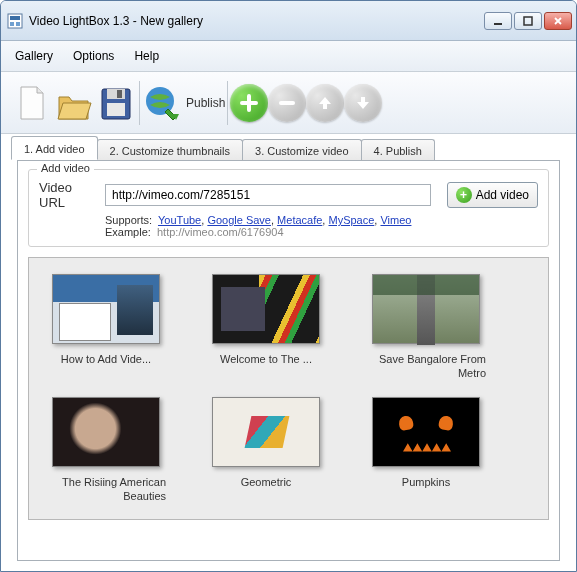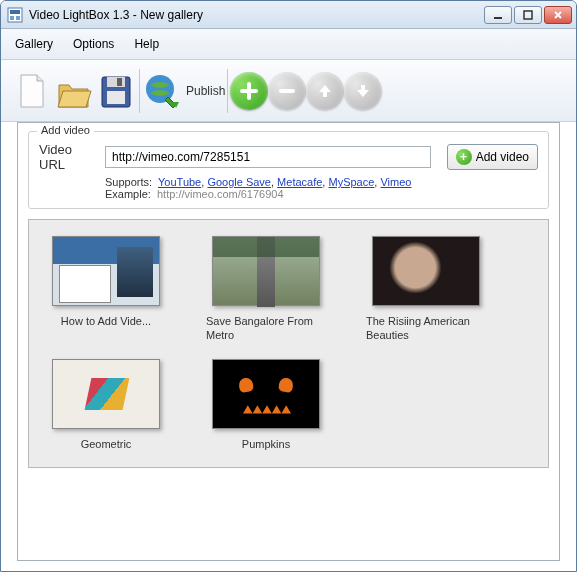--- a/index.html
+++ b/index.html
@@ -1,20 +1,20 @@
 <!DOCTYPE html>
 <html><head>
 <meta charset="utf-8">
 <style>
 * { box-sizing: border-box; margin: 0; padding: 0; font-family: "Segoe UI", Tahoma, sans-serif; }
 body { background: #fff; width: 577px; height: 572px; overflow: hidden; }
 
 .window { width: 577px; height: 572px; border: 1px solid #5a7ba0; border-radius: 6px 6px 0 0; overflow: hidden; display: flex; flex-direction: column; background: #fff; }
 
-.titlebar { height: 28px; background: linear-gradient(#e8f0f8, #d2e0ef); display: flex; align-items: center; padding: 0 4px; border-bottom: 1px solid #a8b8c8; }
+.titlebar { height: 40px; background: linear-gradient(#e8f0f8, #d2e0ef); display: flex; align-items: center; padding: 0 4px; border-bottom: 1px solid #a8b8c8; }
 .titlebar .ticon { width:16px; height:16px; margin: 0 6px 0 2px; }
 .titlebar .title { font-size: 12px; color: #000; flex: 1; }
 .winbtns { display: flex; gap: 2px; }
 .winbtn { width: 28px; height: 18px; border: 1px solid #7a8ea8; border-radius: 3px; background: linear-gradient(#f8fbfe,#d8e4f0); display:flex; align-items:center; justify-content:center; font-size:11px; color:#333; }
 .winbtn.close { background: linear-gradient(#f6b0a8,#d85a4a); color:#fff; border-color:#a04030; }
 .winbtn svg { display:block; }
 
 .menubar { height: 31px; background: linear-gradient(#f6f9fc,#e8eef5); display:flex; align-items:center; border-bottom:1px solid #c8d0d8; padding: 0 4px; }
 .menuitem { font-size: 12px; color:#000; padding: 2px 10px; }
 
@@ -42,21 +42,21 @@
 .addbtn { border:1px solid #8a9aa8; border-radius:3px; background:linear-gradient(#fdfdfd,#e8e8e8); padding: 4px 8px; font-size:12px; display:flex; align-items:center; gap:4px; }
 .addbtn .plusicon { width:16px; height:16px; border-radius:50%; background: radial-gradient(circle at 30% 30%, #8ae060, #3aa020); display:flex; align-items:center; justify-content:center; color:#fff; font-weight:bold; font-size:12px; line-height:1; }
 .supports { font-size:11px; color:#333; padding-left: 66px; }
 .supports a { color:#2040c0; text-decoration:underline; }
 .example { font-size:11px; color:#888; padding-left: 66px; }
 .example .exlbl { color:#333; }
 
 .gallery { border:1px solid #b8b8b8; background:#ececec; padding: 16px 12px; display:flex; flex-wrap:wrap; gap: 16px 30px; }
 .thumb { width: 130px; display:flex; flex-direction:column; align-items:center; }
 .thumbimg { width:108px; height:70px; border:1px solid #888; background:#000; box-shadow: 2px 2px 4px rgba(0,0,0,.3); }
-.thumblbl { font-size:11px; color:#333; text-align:left; margin-top:8px; line-height:1.3; max-width:120px; }
+.thumblbl { font-size:11px; color:#333; text-align:right; margin-top:8px; line-height:1.3; max-width:120px; }
 
 
 .t1 { background: linear-gradient(#3a6ea5 0%, #3a6ea5 40%, #d8e0e8 40%); position:relative; }
 .t1::before { content:""; position:absolute; left:6px; top:28px; width:50px; height:36px; background:#fff; border:1px solid #888; }
 .t1::after { content:""; position:absolute; right:6px; top:10px; width:36px; height:50px; background: linear-gradient(#406080,#203040); }
 .t2 { background:#1a1a1a; position:relative; overflow:hidden; }
 .t2::before { content:""; position:absolute; right:0; top:0; width:60px; height:70px; background: repeating-linear-gradient(115deg, #e8c030 0 6px, #d03020 6px 12px, #30a040 12px 18px, transparent 18px 40px); }
 .t2::after { content:""; position:absolute; left:8px; top:12px; width:44px; height:44px; background:#445; }
 .t3 { background: linear-gradient(#a8b8a0, #708060); position:relative; }
 .t3::before { content:""; position:absolute; left:50%; top:0; width:18px; height:70px; margin-left:-9px; background: linear-gradient(#888 0%, #555 100%); }
@@ -157,20 +157,26 @@
           <path d="M11 5 l6 7 h-4 v5 h-4 v-5 h-4 z" fill="#fff"></path>
         </svg>
     </div>
     <div class="rbtn grey">
       <svg width="22" height="22">
           <path d="M11 17 l-6 -7 h4 v-5 h4 v5 h4 z" fill="#fff"></path>
         </svg>
     </div>
   </div>
 
+  <div class="tabstrip">
+    <div class="tab active">1. Add video</div>
+    <div class="tab">2. Customize thumbnails</div>
+    <div class="tab">3. Customize video</div>
+    <div class="tab">4. Publish</div>
+  </div>
 
   <div class="content">
 
     <div class="fieldset">
       <div class="legend">Add video</div>
       <div class="row">
         <div class="rowlbl">Video URL</div>
         <input class="urlinput" value="http://vimeo.com/7285151" style="">
         <button class="addbtn" style="margin-left:8px;">
           <span class="plusicon">+</span>
@@ -190,20 +196,24 @@
         <span>http://vimeo.com/6176904</span>
       </div>
     </div>
 
     <div class="gallery">
       <div class="thumb">
         <div class="thumbimg t1"></div>
         <div class="thumblbl">How to Add Vide...</div>
       </div>
       <div class="thumb">
+        <div class="thumbimg t2"></div>
+        <div class="thumblbl">Welcome to The ...</div>
+      </div>
+      <div class="thumb">
         <div class="thumbimg t3"></div>
         <div class="thumblbl">Save Bangalore From Metro</div>
       </div>
       <div class="thumb">
         <div class="thumbimg t4"></div>
         <div class="thumblbl">The Risiing American Beauties</div>
       </div>
       <div class="thumb">
         <div class="thumbimg t5"></div>
         <div class="thumblbl">Geometric</div>

